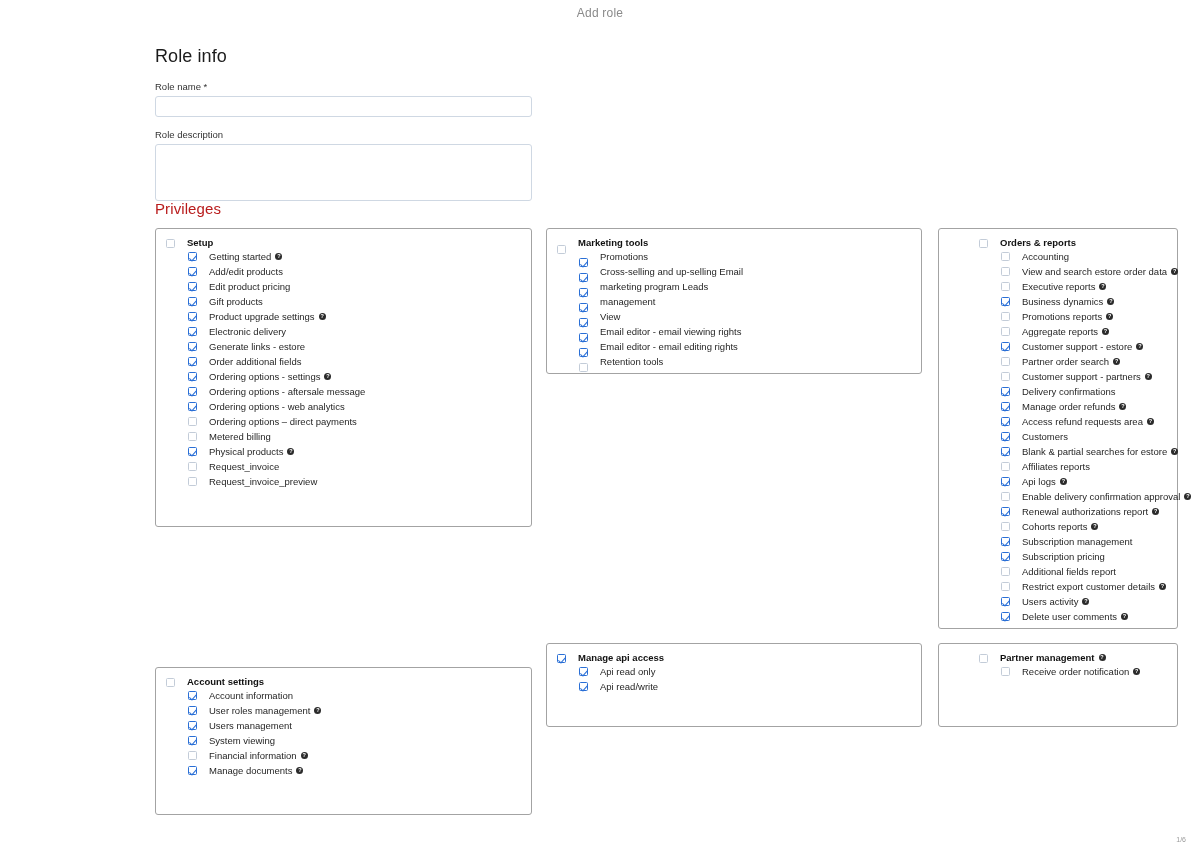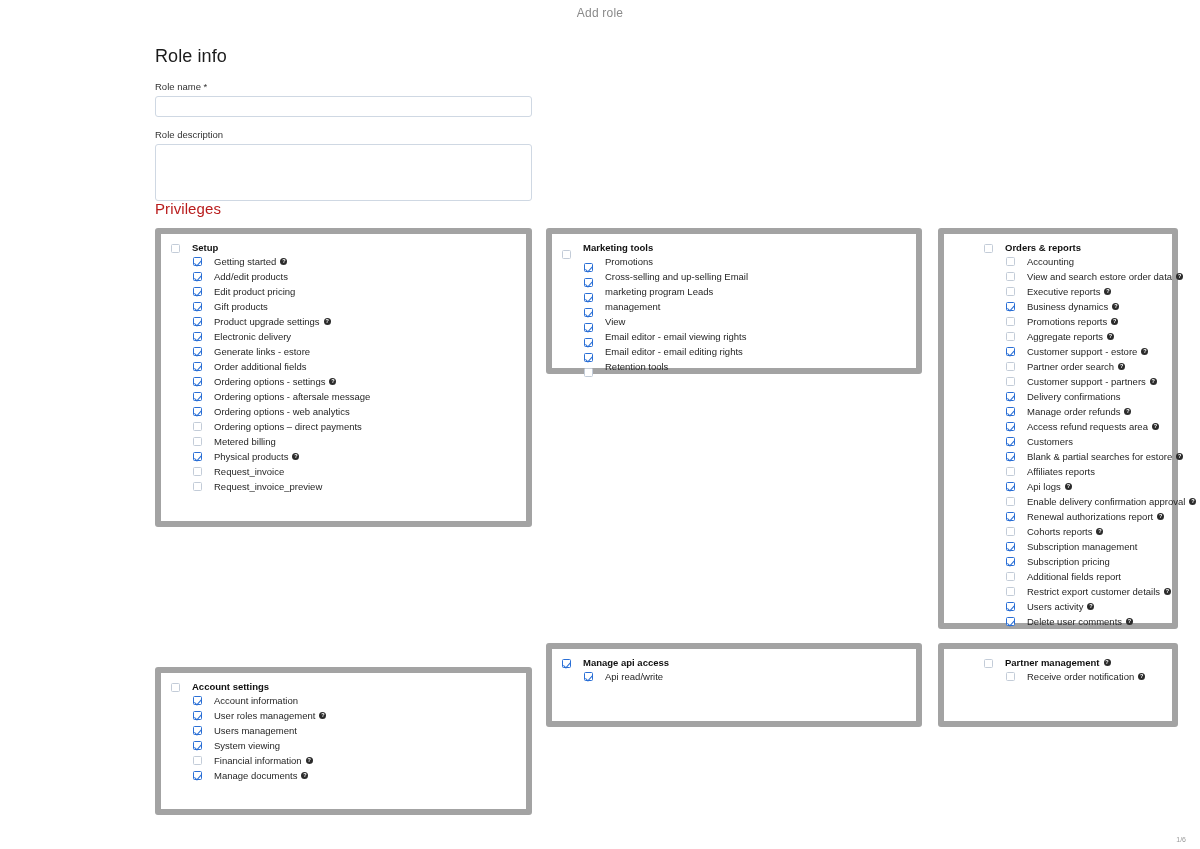--- a/index.html
+++ b/index.html
@@ -109,21 +109,21 @@
     top: 200px;
     font-size: 15px;
     font-weight: 400;
     color: #b91c1c;
     letter-spacing: 0.1px;
   }
 
   .card {
     position: absolute;
     background: #ffffff;
-    border: 6px solid #a3a3a3;
+    border: 1px solid #a3a3a3;
     border-radius: 3px;
     padding: 8px 10px 8px 10px;
   }
 
   
   .col-1 { left: 155px; width: 377px; }
   .col-2 { left: 546px; width: 376px; }
   .col-3 { left: 938px; width: 240px; padding-left: 40px; }
 
   #card-setup     { top: 228px; height: 299px; }
@@ -491,20 +491,24 @@
       </div>
     </div>
   <div class="card col-2" id="card-api">
       <div class="grp-header">
         <span class="cb checked"></span>
         <span class="grp-title">Manage api access</span>
       </div>
       <div class="item-list">
         <div class="item">
           <span class="cb checked"></span>
+          <span class="item-label">Api read only</span>
+        </div>
+        <div class="item">
+          <span class="cb checked"></span>
           <span class="item-label">Api read/write</span>
         </div>
       </div>
     </div>
   <div class="card col-3" id="card-partner">
       <div class="grp-header">
         <span class="cb"></span>
         <span class="grp-title">Partner management<span class="help-icon">?</span></span>
       </div>
       <div class="item-list">

